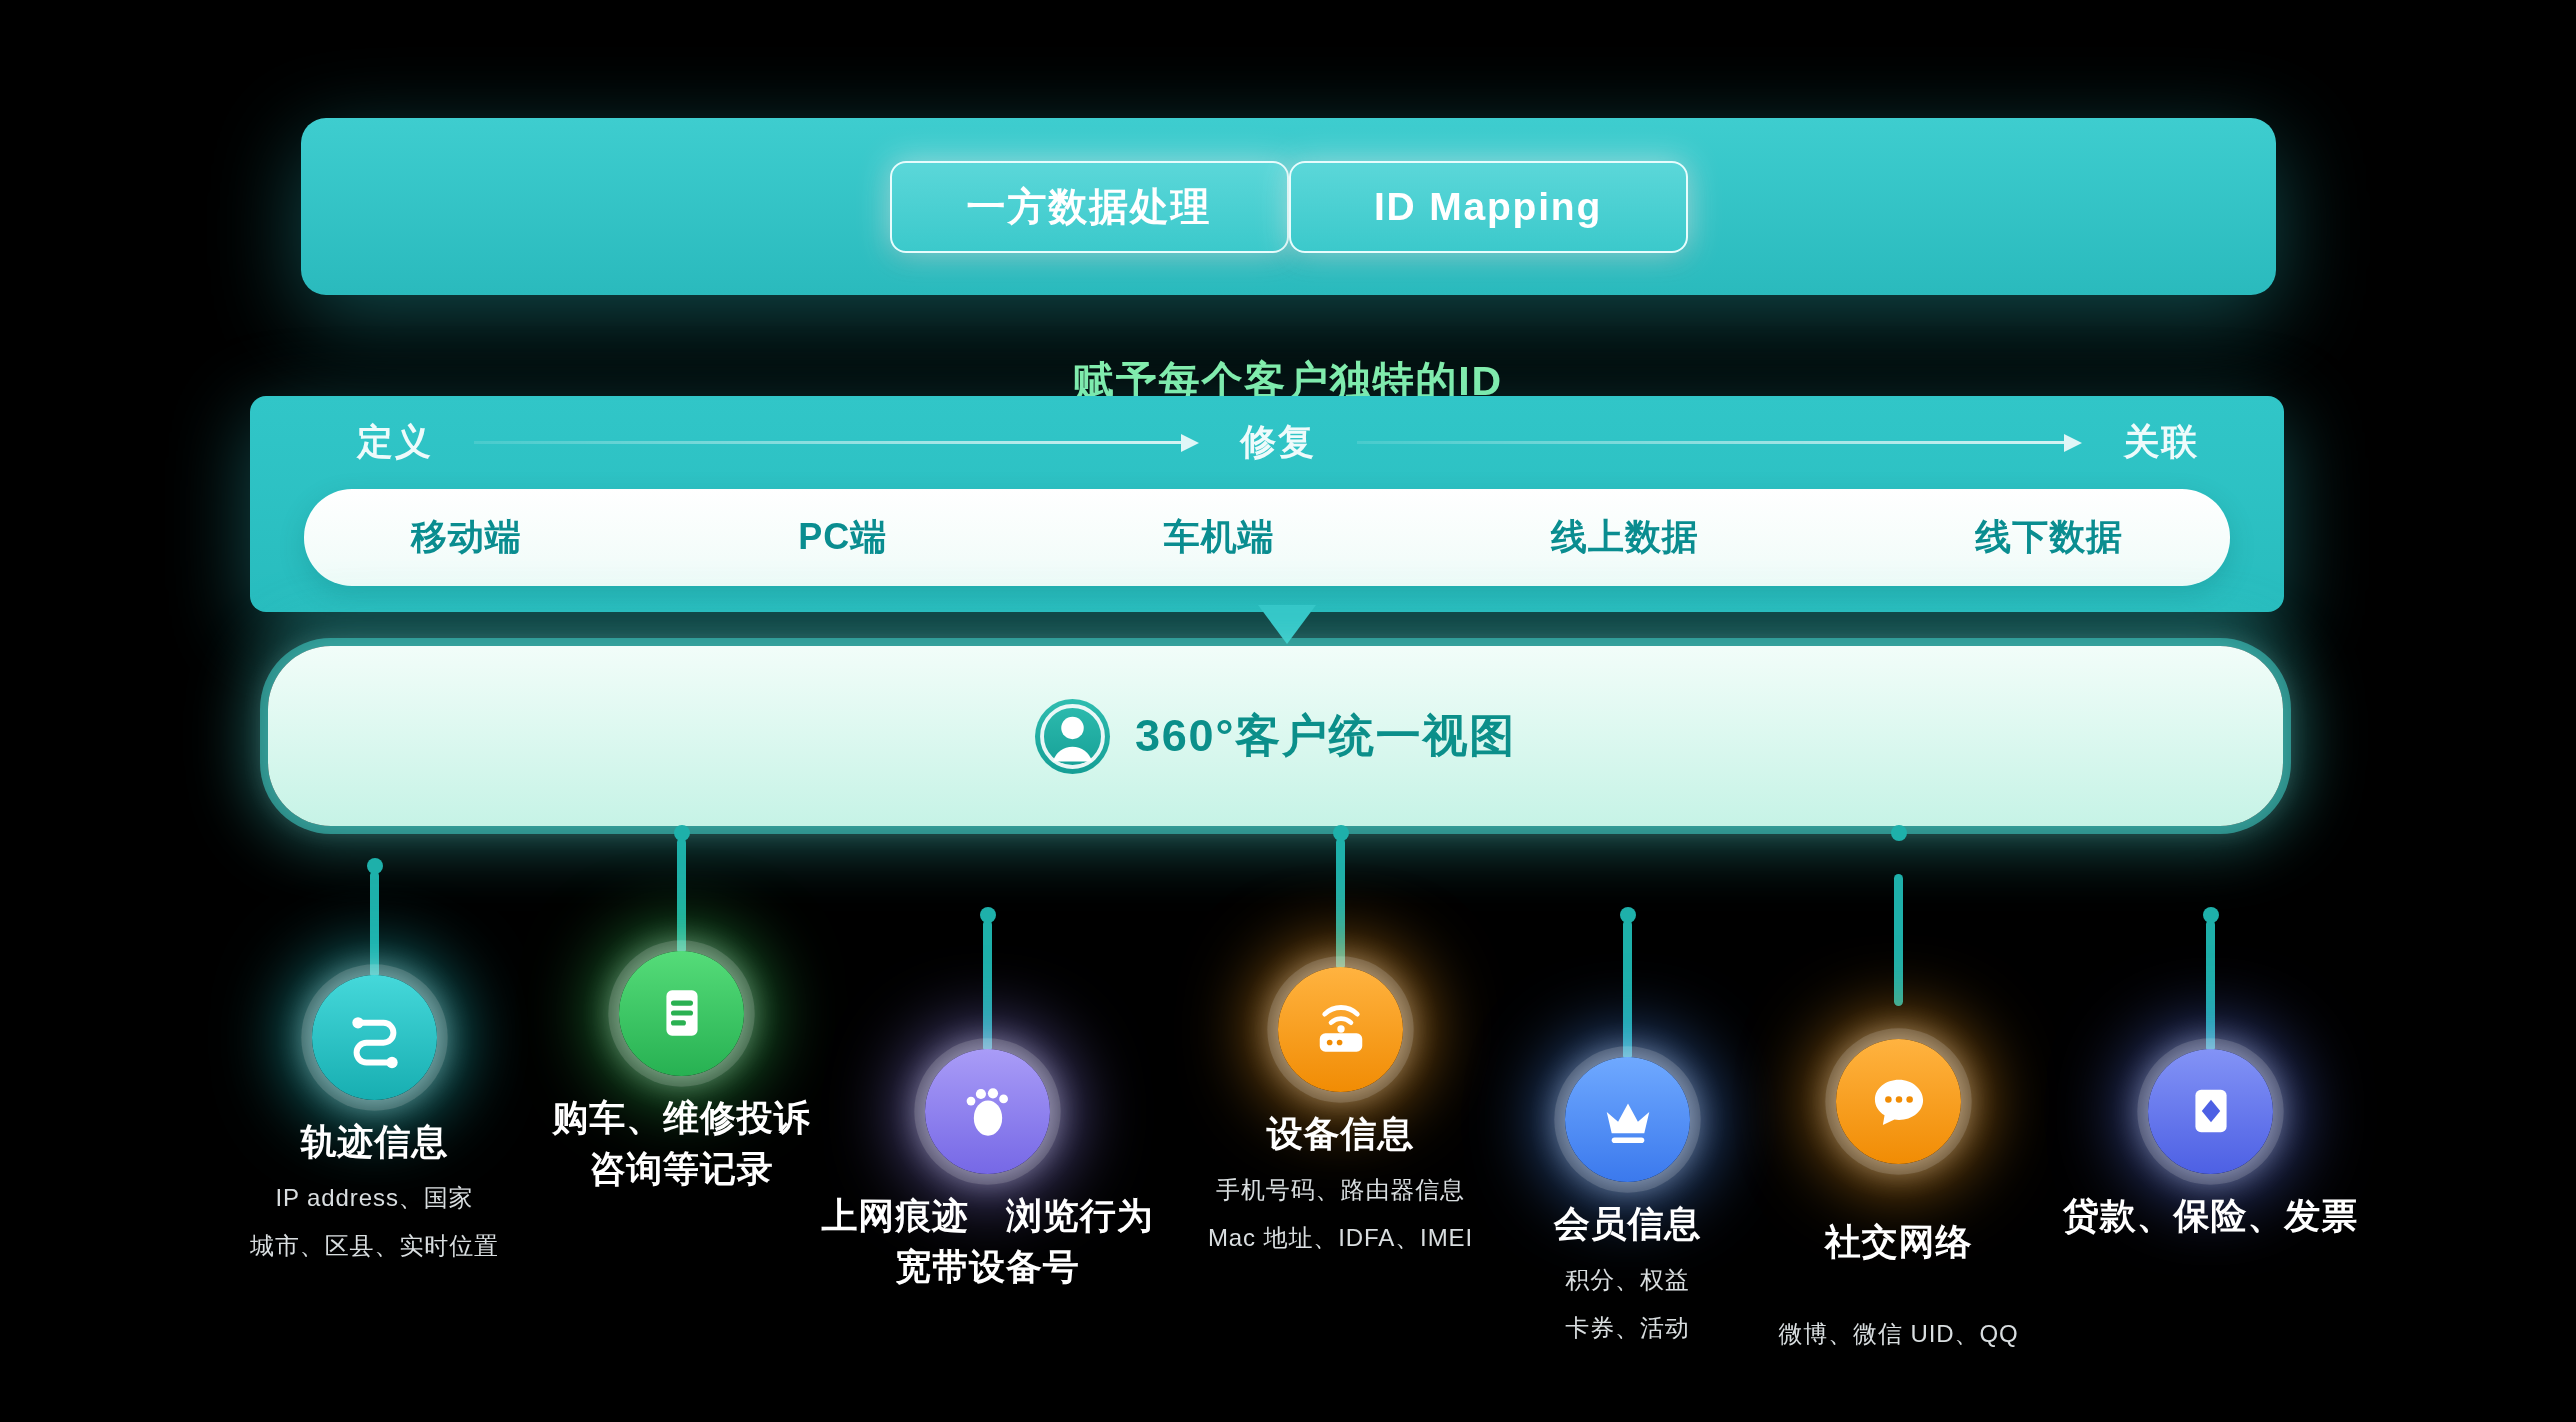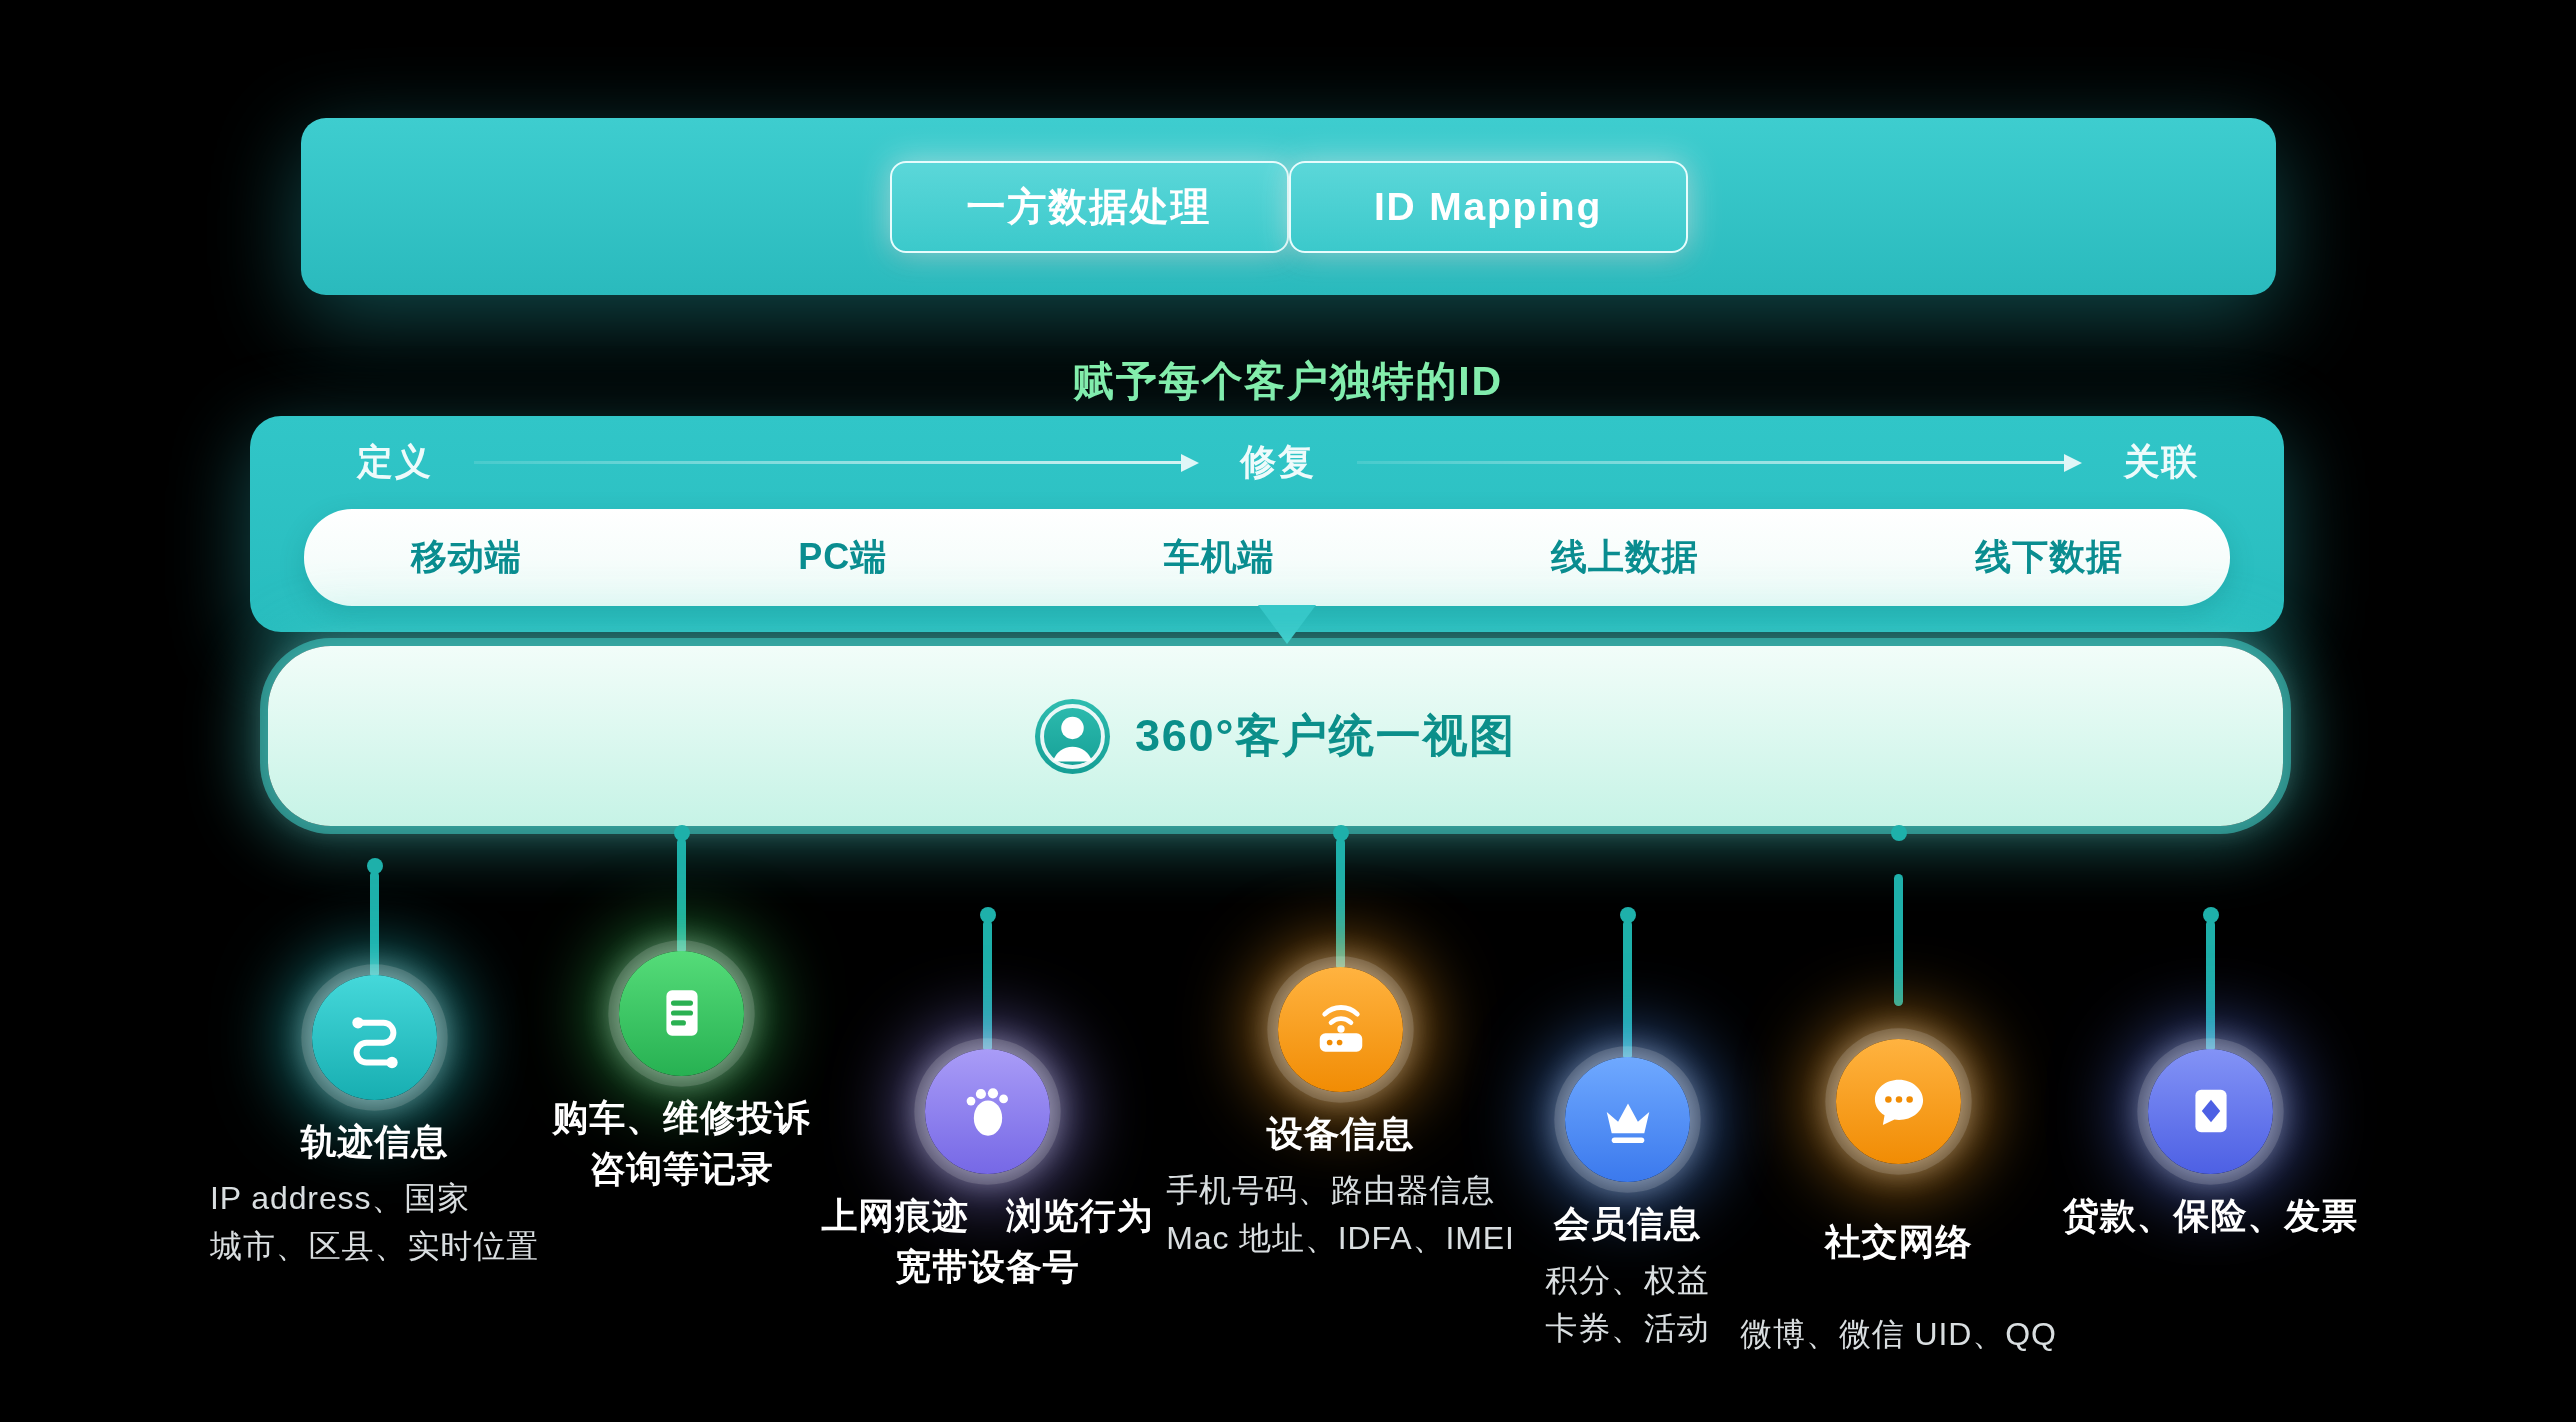--- a/index.html
+++ b/index.html
@@ -28,22 +28,22 @@
   }
 
   
   .subtitle{
     position:absolute;left:0;top:354px;width:100%;text-align:center;
     color:#86efac;font-size:41px;font-weight:bold;letter-spacing:1.8px;
   }
 
   
   .process-panel{
-    position:absolute;left:250px;top:416px;width:2034px;height:216px;
-    border-radius:31px;box-sizing:border-box;
+    position:absolute;left:250px;top:396px;width:2034px;height:216px;
+    border-radius:16px;box-sizing:border-box;
     background:linear-gradient(180deg,#31C6C8 0%,#28BCBE 100%);
     box-shadow:0 19.7px 81px rgba(47,195,197,.40);
   }
   .stages-row{
     height:93px;display:flex;align-items:center;
     padding:0 85px 0 107px;box-sizing:border-box;gap:41px;
   }
   .stage-label{color:rgba(255,255,255,.92);font-size:36px;font-weight:bold;letter-spacing:1.8px;white-space:nowrap;}
   .stage-arrow{flex:1;display:flex;align-items:center;}
   .stage-arrow .shaft{flex:1;height:2.7px;background:linear-gradient(90deg,rgba(255,255,255,.12),rgba(255,255,255,.8));}
@@ -91,21 +91,21 @@
     display:flex;align-items:center;justify-content:center;
     box-shadow:0 0 0 10.7px rgba(255,255,255,.14),0 0 30px 7.2px rgba(255,255,255,.38),0 0 76px 18px var(--glow);
   }
   .c-teal  {background:linear-gradient(180deg,#45D8DA,#17AEB1);--glow:rgba(34,196,199,.75);}
   .c-green {background:linear-gradient(180deg,#55DC79,#27B152);--glow:rgba(52,199,89,.70);}
   .c-purple{background:linear-gradient(180deg,#A99CF7,#7668E6);--glow:rgba(143,131,238,.70);}
   .c-orange{background:linear-gradient(180deg,#FFB340,#F18C04);--glow:rgba(245,155,30,.70);}
   .c-blue  {background:linear-gradient(180deg,#6FA9FF,#3B79ED);--glow:rgba(78,142,247,.70);}
   .c-indigo{background:linear-gradient(180deg,#8393F6,#4D60E4);--glow:rgba(92,120,240,.70);}
   .titles{margin-top:16px;text-align:center;color:#fff;font-size:36px;font-weight:bold;line-height:51px;letter-spacing:0.9px;white-space:nowrap;}
-  .details{margin-top:7.2px;color:rgba(235,241,243,.92);font-size:32px;line-height:48px;letter-spacing:0.9px;white-space:nowrap;}
+  .details{margin-top:7.2px;text-align:center;color:rgba(235,241,243,.92);font-size:24px;line-height:48px;letter-spacing:0.9px;white-space:nowrap;}
 
   
   .src-1{left:124px; top:858px;}  .src-1 .conn-line{height:107px;}
   .src-2{left:431px; top:825px;}  .src-2 .conn-line{height:116px;}
   .src-3{left:737px; top:907px;} .src-3 .conn-line{height:132px;}
   .src-4{left:1090px;top:825px;}  .src-4 .conn-line{height:132px;}
   .src-5{left:1377px;top:907px;} .src-5 .conn-line{height:140px;}
   .src-6{left:1648px;top:825px;gap:36px;}  .src-6 .conn-line{height:132px;}
   .src-7{left:1960px;top:907px;} .src-7 .conn-line{height:132px;}
 </style>

